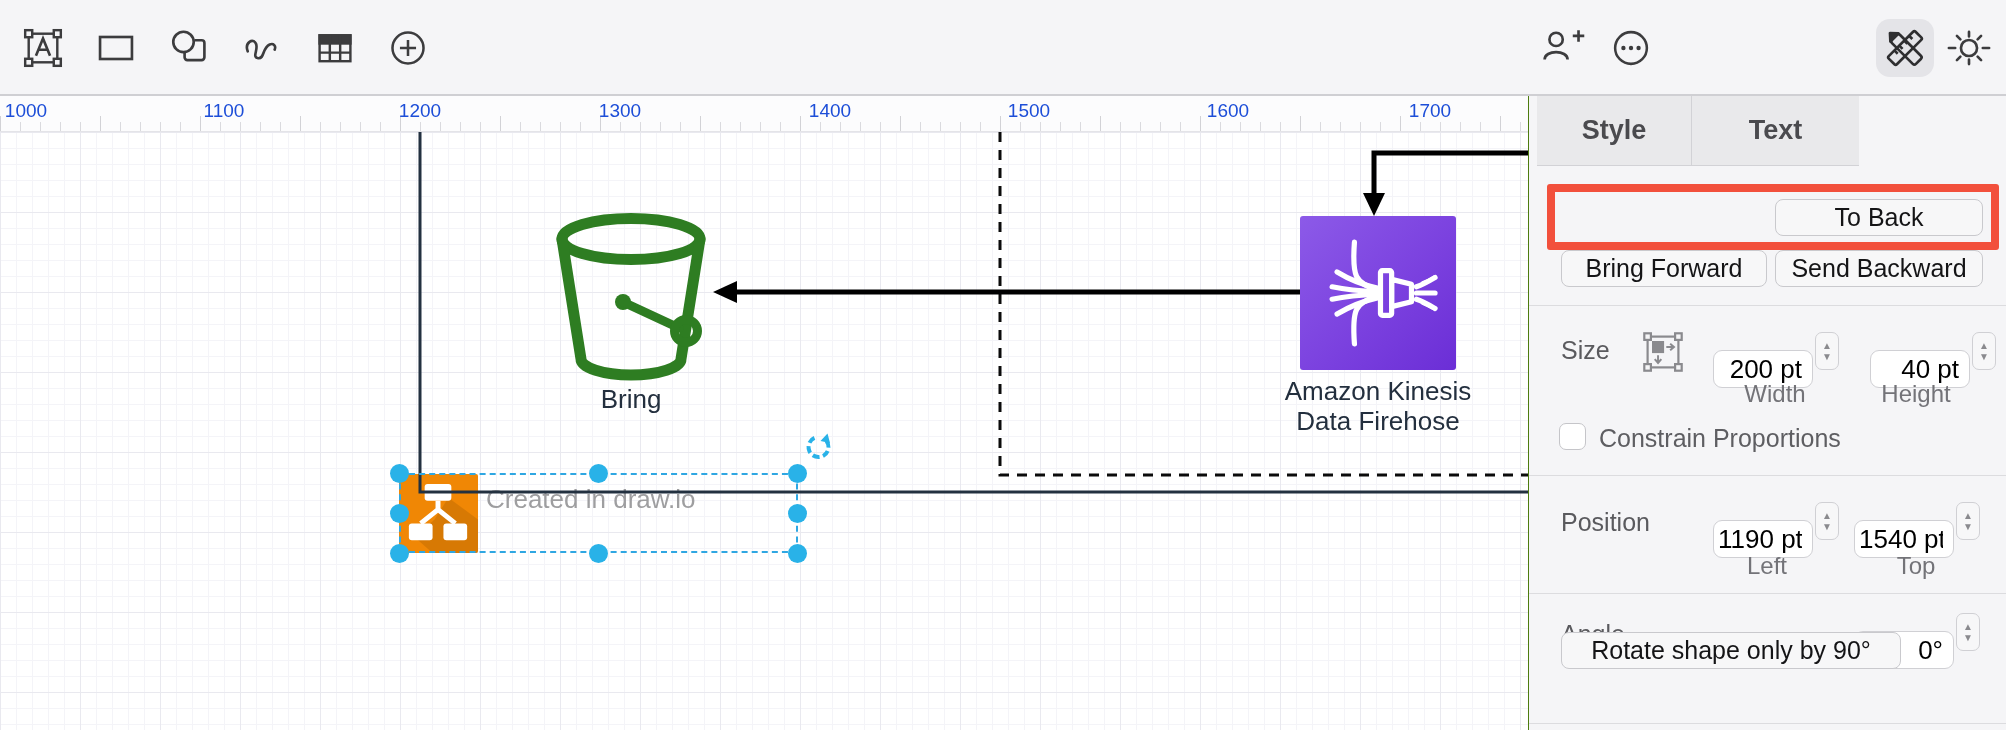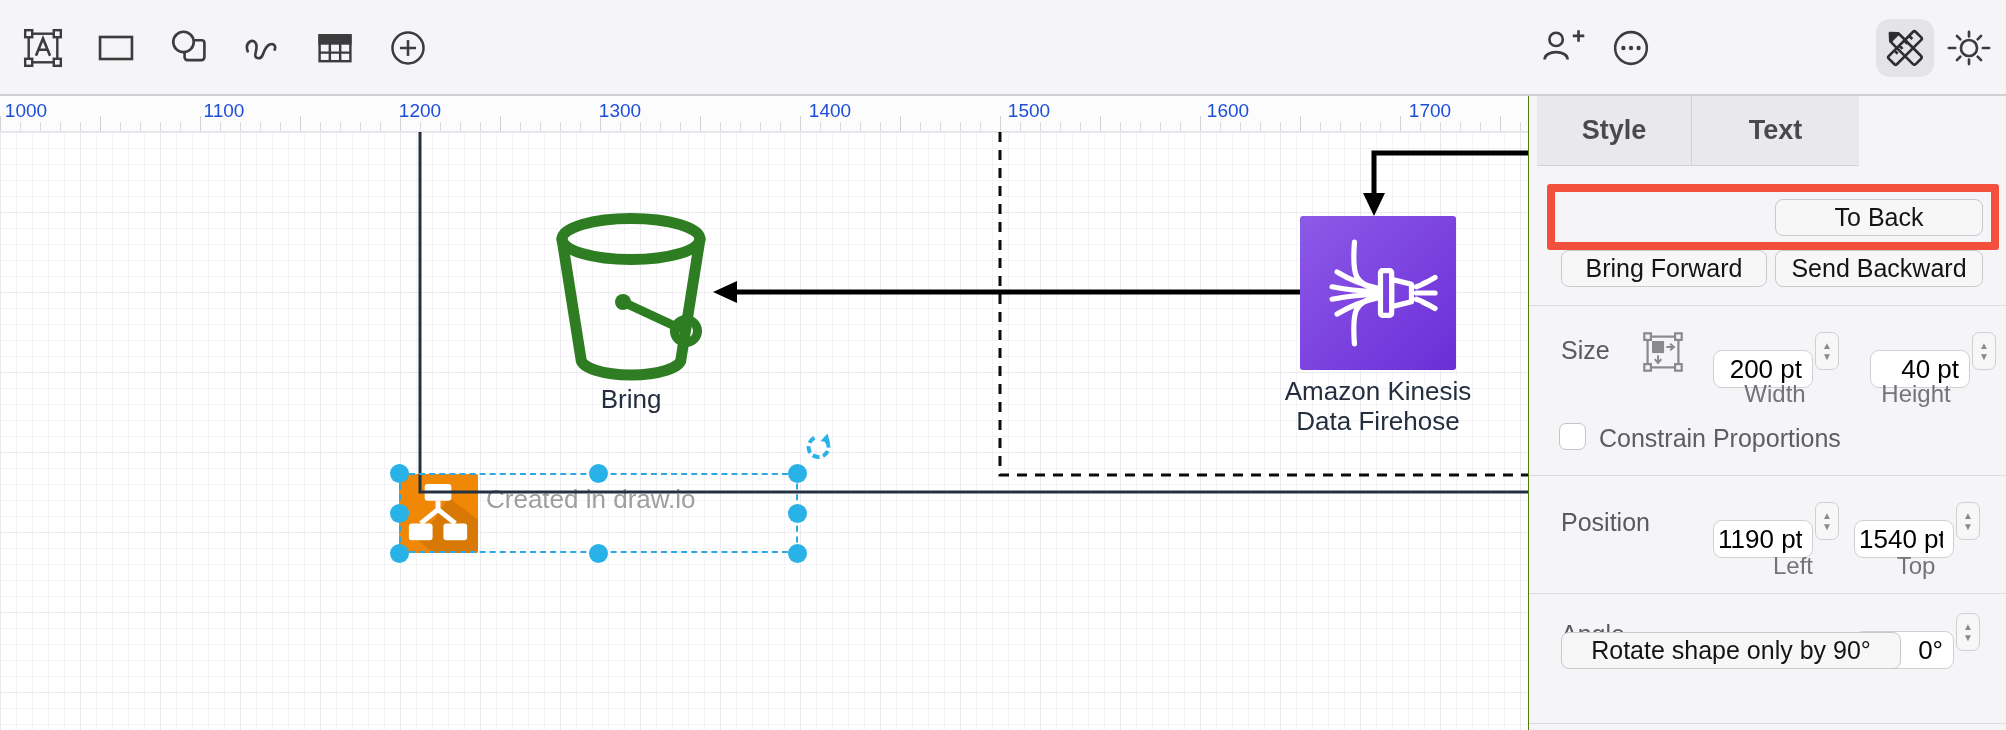--- a/index.html
+++ b/index.html
@@ -292,21 +292,21 @@
           <span>▼</span>
         </div>
     </div>
     <div class="fieldwrap" style="left:325px;top:406px">
       <input class="field" readonly="" value="1540 pt" style="">
       <div class="stepper">
           <span>▲</span>
           <span>▼</span>
         </div>
     </div>
-    <div class="sublabel" style="left:202px;top:456px;width:124px">Left</div>
+    <div class="sublabel" style="left:176px;top:456px;width:124px">Left</div>
     <div class="sublabel" style="left:325px;top:456px;width:124px">Top</div>
 
     <div class="divider" style="top:497px"></div>
 
     <div class="seclabel" style="left:32px;top:524px">Angle</div>
     <div class="fieldwrap" style="left:325px;top:517px">
       <input class="field" readonly="" value="0°" style="">
       <div class="stepper">
           <span>▲</span>
           <span>▼</span>

